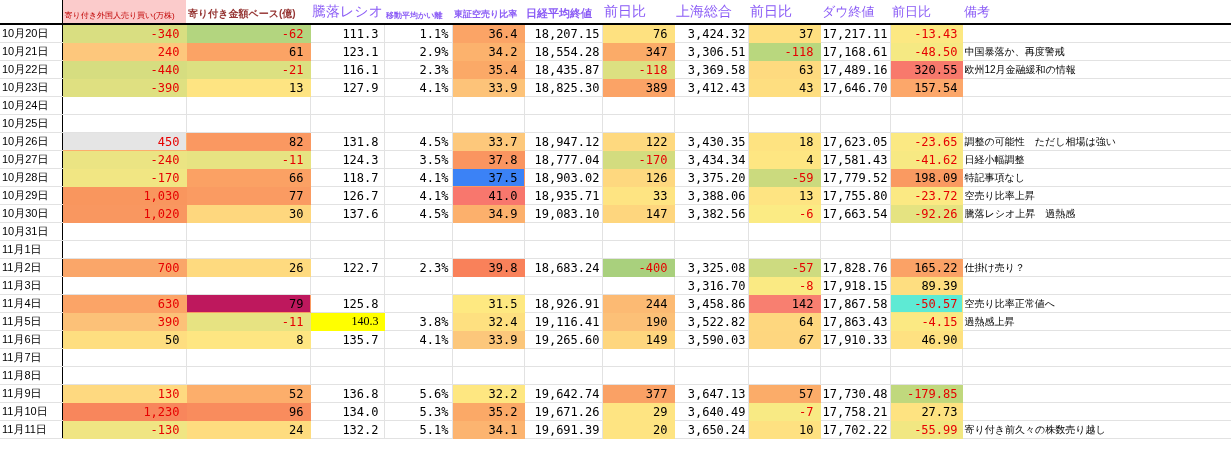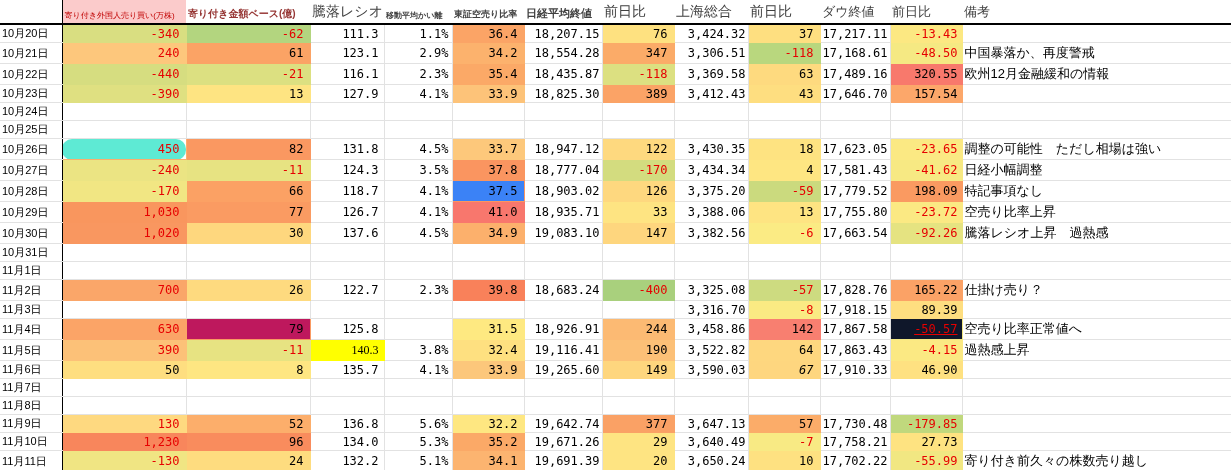--- a/index.html
+++ b/index.html
@@ -3,21 +3,21 @@
 <meta charset="utf-8">
 <style>
   html,body{margin:0;padding:0;background:#ffffff;}
   body{width:1231px;height:470px;overflow:hidden;
        font-family:"Liberation Sans","DejaVu Sans",sans-serif;}
   table{border-collapse:collapse;table-layout:fixed;width:1231px;}
   td,th{overflow:hidden;white-space:nowrap;box-sizing:border-box;}
   
   thead th{height:24px;border-bottom:2px solid #000;background:#fff;
            vertical-align:bottom;text-align:left;font-weight:normal;
-           padding:0 0 2px 2px;color:#404040;}
+           padding:0 0 2px 2px;color:#8b5cf6;}
   th.h0{}
   th.h1{background:#FBCBCB;color:#C00000;font-size:8px;font-weight:normal;}
   th.h2{color:#963634;font-size:10px;font-weight:bold;}
   th.h3{font-size:14px;}
   th.h4{font-size:8px;font-weight:bold;}
   th.h5{font-size:9px;font-weight:bold;}
   th.h6{font-size:11px;font-weight:bold;}
   th.h7,th.h8,th.h9{font-size:14px;}
   th.h10,th.h11,th.h12{font-size:13px;}
   
@@ -28,21 +28,21 @@
   td.c1,td.c2{text-align:right;padding-right:6px;}
   td.c3{text-align:right;padding-right:5px;}
   td.c4{text-align:right;padding-right:3px;}
   td.c5{text-align:right;padding-right:6px;}
   td.c6{text-align:right;padding-right:2px;}
   td.c7{text-align:right;padding-right:6px;}
   td.c8{text-align:right;padding-right:2px;}
   td.c9{text-align:right;padding-right:6px;}
   td.c10{text-align:right;padding-right:2px;}
   td.c11{text-align:right;padding-right:4px;}
-  td.c12{text-align:left;padding-left:2px;font-size:13px;
+  td.c12{text-align:left;padding-left:2px;font-size:10px;
          font-family:"Liberation Sans","DejaVu Sans",sans-serif;}
   td.neg{color:#E60000;}
 </style>
 </head>
 <body>
 
 <div>
   <table>
     <colgroup>
         <col style="width: 62px;">
@@ -162,21 +162,21 @@
           <td class="c6"></td>
           <td class="c7"></td>
           <td class="c8"></td>
           <td class="c9"></td>
           <td class="c10"></td>
           <td class="c11"></td>
           <td class="c12"></td>
         </tr>
         <tr>
           <td class="c-date a-edge">10月26日</td>
-          <td class="c1 neg" style="background: #5eead4; border-right-color: rgb(252, 174, 108); border-bottom-color: rgb(252, 174, 108); border-radius: 10px;">450</td>
+          <td class="c1 neg" style="background: #e5e5e5; border-right-color: rgb(252, 174, 108); border-bottom-color: rgb(252, 174, 108);">450</td>
           <td class="c2" style="background: rgb(250, 152, 97); border-right-color: rgb(250, 152, 97); border-bottom-color: rgb(250, 152, 97);">82</td>
           <td class="c3">131.8</td>
           <td class="c4">4.5%</td>
           <td class="c5" style="background: rgb(253, 200, 123); border-right-color: rgb(253, 200, 123); border-bottom-color: rgb(253, 200, 123);">33.7</td>
           <td class="c6">18,947.12</td>
           <td class="c7" style="background: rgb(254, 217, 127); border-right-color: rgb(254, 217, 127); border-bottom-color: rgb(254, 217, 127);">122</td>
           <td class="c8">3,430.35</td>
           <td class="c9" style="background: rgb(254, 227, 129); border-right-color: rgb(254, 227, 129); border-bottom-color: rgb(254, 227, 129);">18</td>
           <td class="c10">17,623.05</td>
           <td class="c11 neg" style="background: rgb(251, 233, 131); border-right-color: rgb(251, 233, 131); border-bottom-color: rgb(251, 233, 131);">-23.65</td>
@@ -307,21 +307,21 @@
           <td class="c1 neg" style="background: rgb(251, 164, 103); border-right-color: rgb(251, 164, 103); border-bottom-color: rgb(251, 164, 103);">630</td>
           <td class="c2" style="background: #be185d; border-right-color: rgb(250, 154, 98); border-bottom-color: rgb(250, 154, 98); margin-top: 12px;">79</td>
           <td class="c3">125.8</td>
           <td class="c4"></td>
           <td class="c5" style="background: rgb(254, 233, 129); border-right-color: rgb(254, 233, 129); border-bottom-color: rgb(254, 233, 129);">31.5</td>
           <td class="c6">18,926.91</td>
           <td class="c7" style="background: rgb(252, 186, 115); border-right-color: rgb(252, 186, 115); border-bottom-color: rgb(252, 186, 115);">244</td>
           <td class="c8">3,458.86</td>
           <td class="c9" style="background: rgb(248, 127, 112); border-right-color: rgb(248, 127, 112); border-bottom-color: rgb(248, 127, 112);">142</td>
           <td class="c10">17,867.58</td>
-          <td class="c11 neg" style="background: #0f172a; border-right-color: rgb(242, 231, 130); border-bottom-color: rgb(242, 231, 130); text-decoration: underline;">-50.57</td>
+          <td class="c11 neg" style="background: #5eead4; border-right-color: rgb(242, 231, 130); border-bottom-color: rgb(242, 231, 130);">-50.57</td>
           <td class="c12">空売り比率正常値へ</td>
         </tr>
         <tr>
           <td class="c-date a-edge">11月5日</td>
           <td class="c1 neg" style="background: rgb(252, 193, 120); border-right-color: rgb(252, 193, 120); border-bottom-color: rgb(252, 193, 120);">390</td>
           <td class="c2 neg" style="background: rgb(231, 227, 130); border-right-color: rgb(231, 227, 130); border-bottom-color: rgb(231, 227, 130);">-11</td>
           <td class="c3" style="background: rgb(255, 255, 0); border-right-color: rgb(255, 255, 0); border-bottom-color: rgb(255, 255, 0); font-family: Liberation Serif, serif;">140.3</td>
           <td class="c4">3.8%</td>
           <td class="c5" style="background: rgb(254, 224, 128); border-right-color: rgb(254, 224, 128); border-bottom-color: rgb(254, 224, 128);">32.4</td>
           <td class="c6">19,116.41</td>

